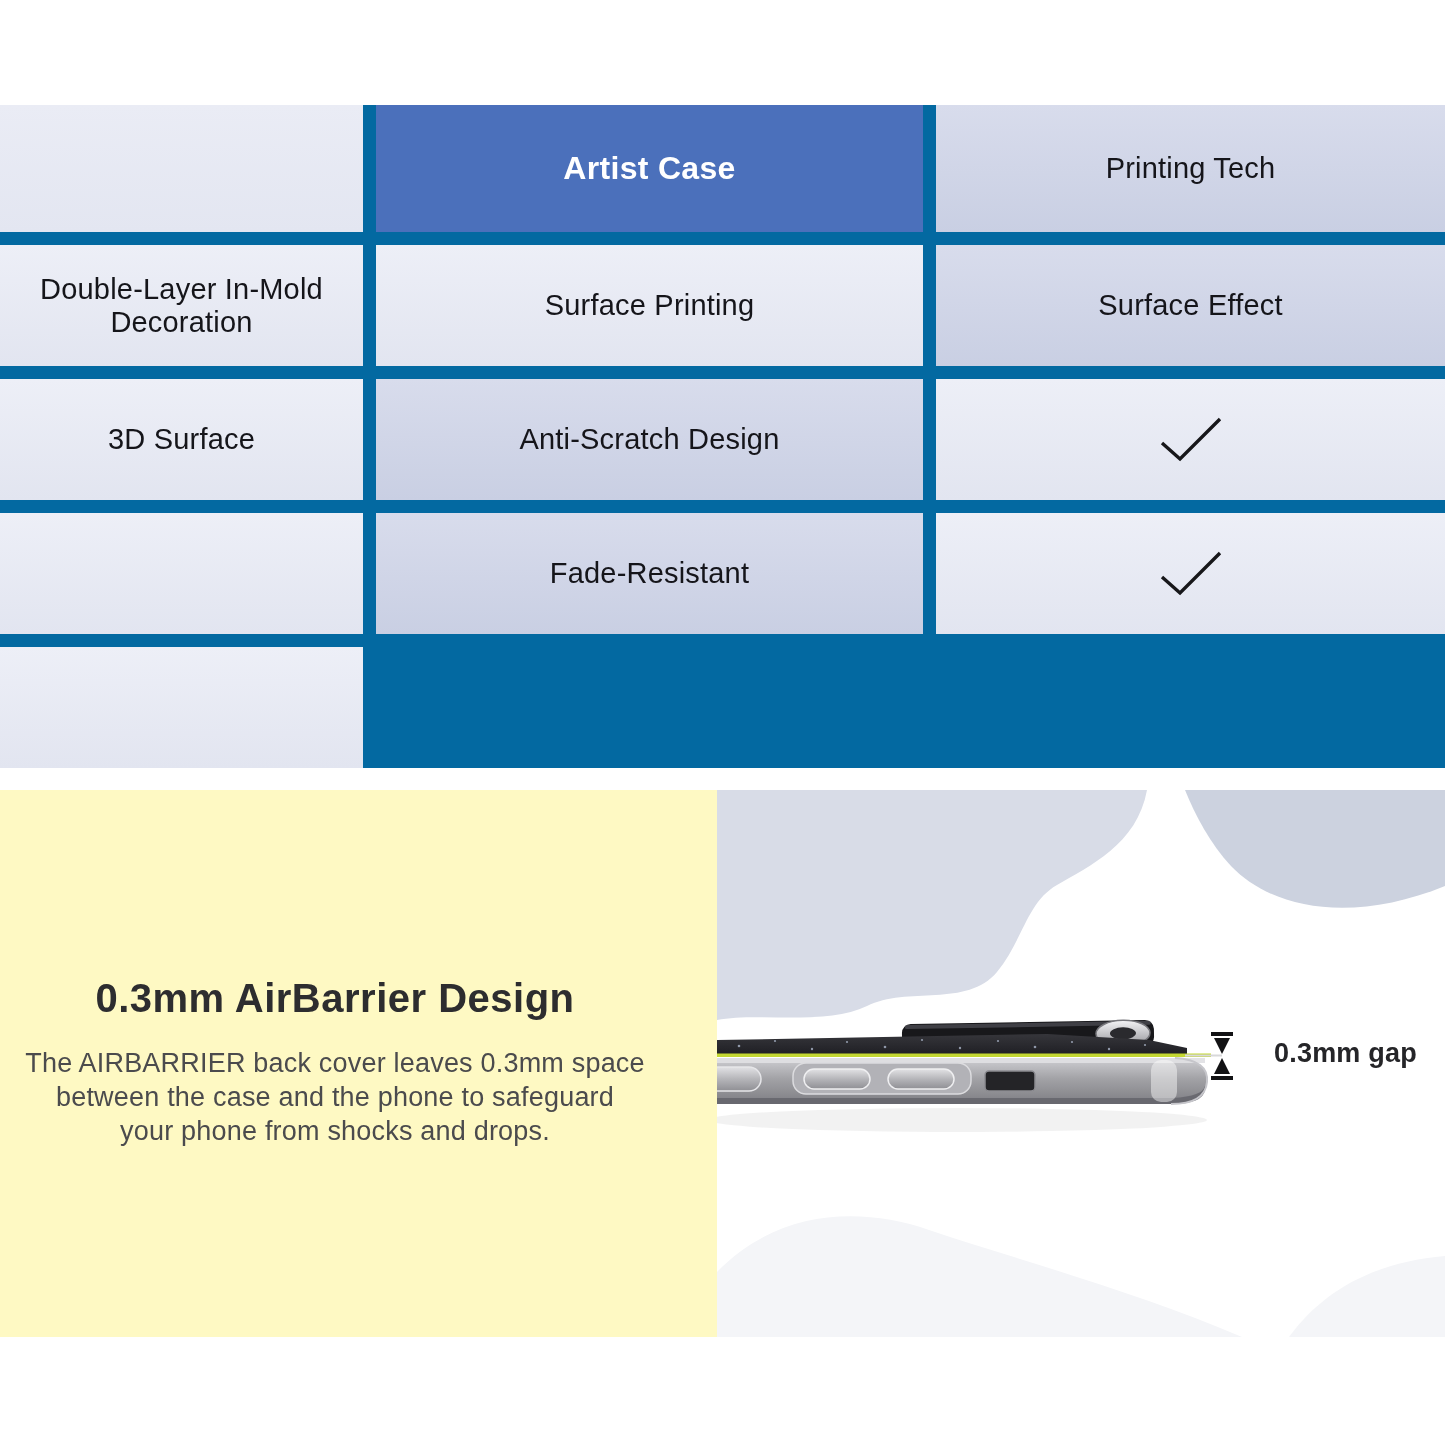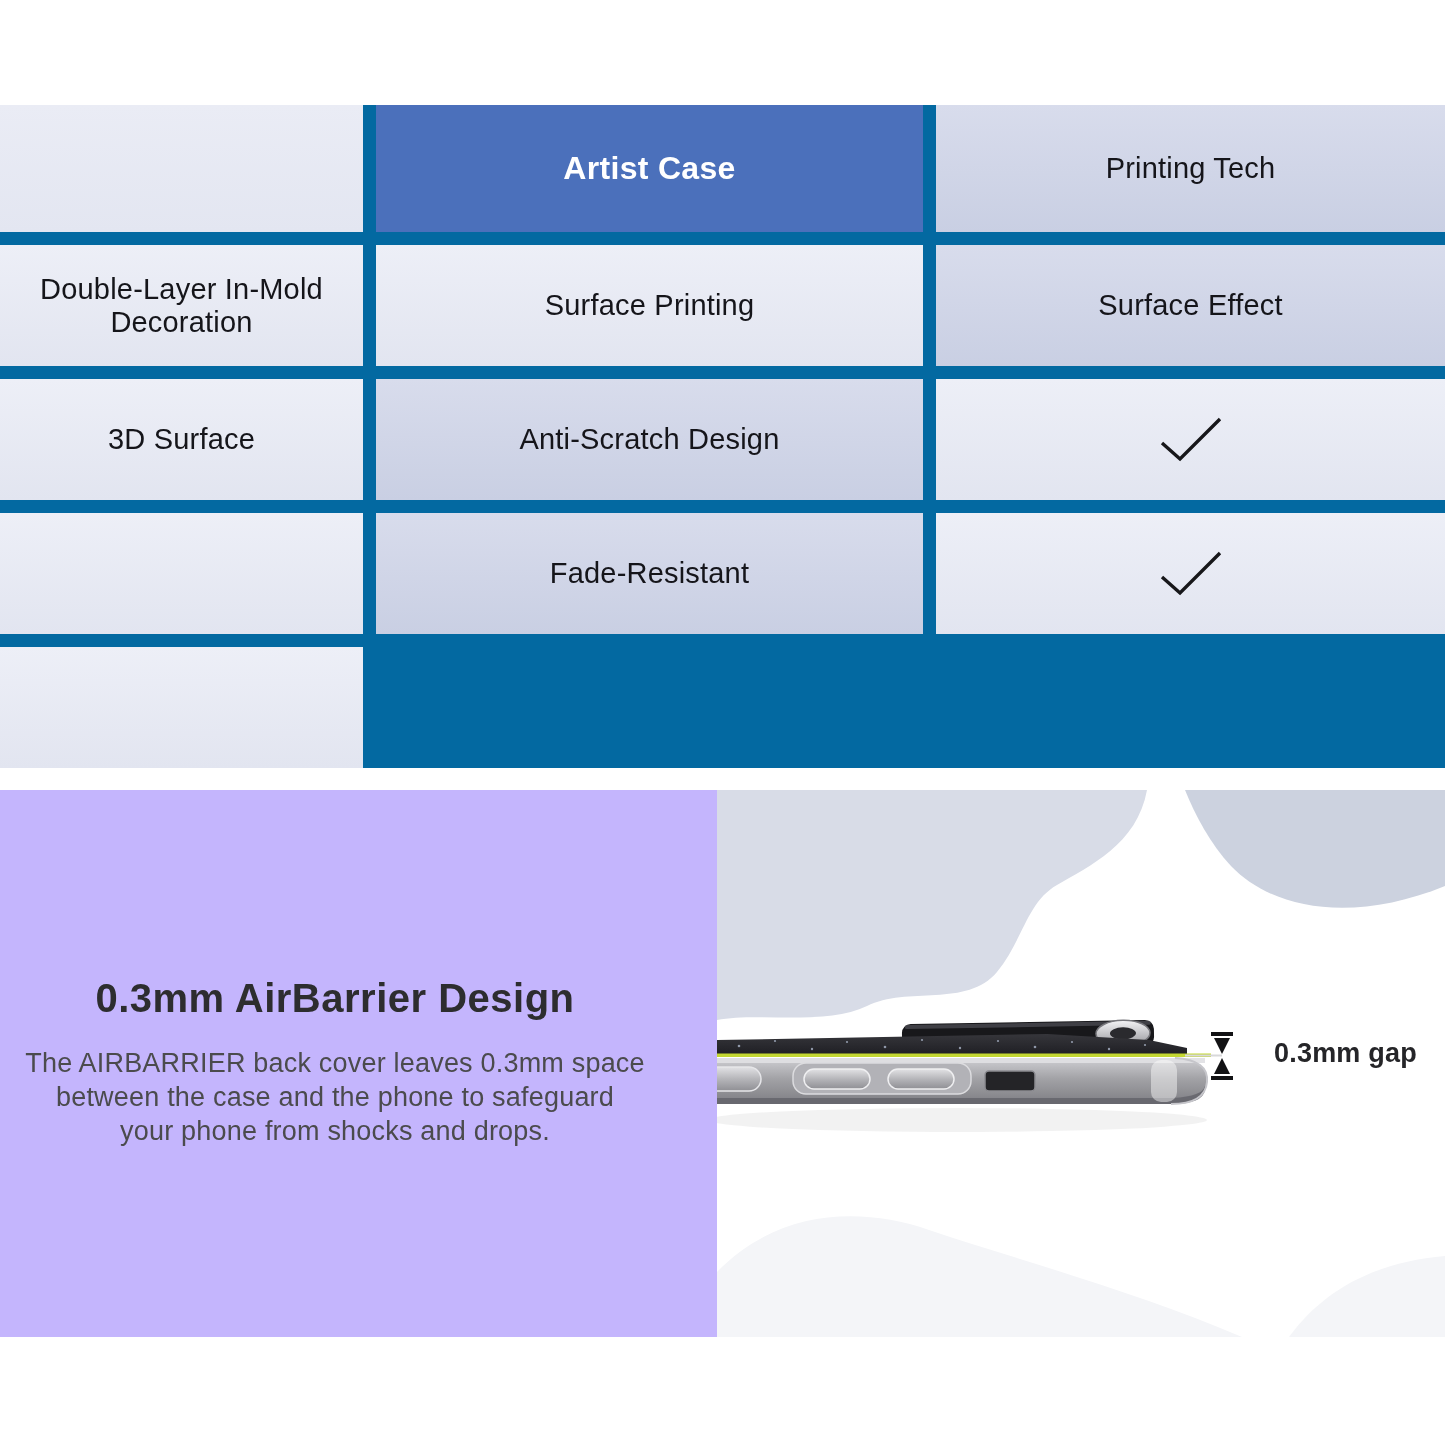--- a/index.html
+++ b/index.html
@@ -19,21 +19,21 @@
   }
   .cell { display:flex; align-items:center; justify-content:center; text-align:center; }
   .cell-blank  { background:linear-gradient(180deg,#eaecf5,#e3e6f1); }
   .cell-head   { background:#4b70bb; color:#ffffff; font-size:32px; font-weight:bold; letter-spacing:0.3px; }
   .cell-label  { background:linear-gradient(180deg,#d8dcec,#c9cfe3); color:#15151a; font-size:29px; letter-spacing:0.2px; }
   .cell-data   { background:linear-gradient(180deg,#edeff7,#e2e5f0); color:#15151a; font-size:29px; letter-spacing:0.2px; }
   .check-svg { width:72px; height:52px; display:block; }
 
   
   .bottom { position:absolute; left:0; top:790px; width:1445px; height:547px; }
-  .left-panel { position:absolute; left:0; top:0; width:717px; height:547px; background:#c4b5fd;padding-left:48px; }
+  .left-panel { position:absolute; left:0; top:0; width:717px; height:547px; background:#fef9c3;padding-left:48px; }
   .right-panel { position:absolute; left:717px; top:0; width:728px; height:547px; background:#ffffff; overflow:hidden; }
 
   .ab-heading {
     position:absolute; left:15px; top:186px; width:640px; text-align:center;
     font-size:40px; font-weight:bold; color:#2d2d2f; letter-spacing:0.5px;
   }
   .ab-paragraph {
     position:absolute; left:15px; top:256px; width:640px; text-align:center;
     font-size:27px; color:#4b4b4d; letter-spacing:0.2px;
   }

